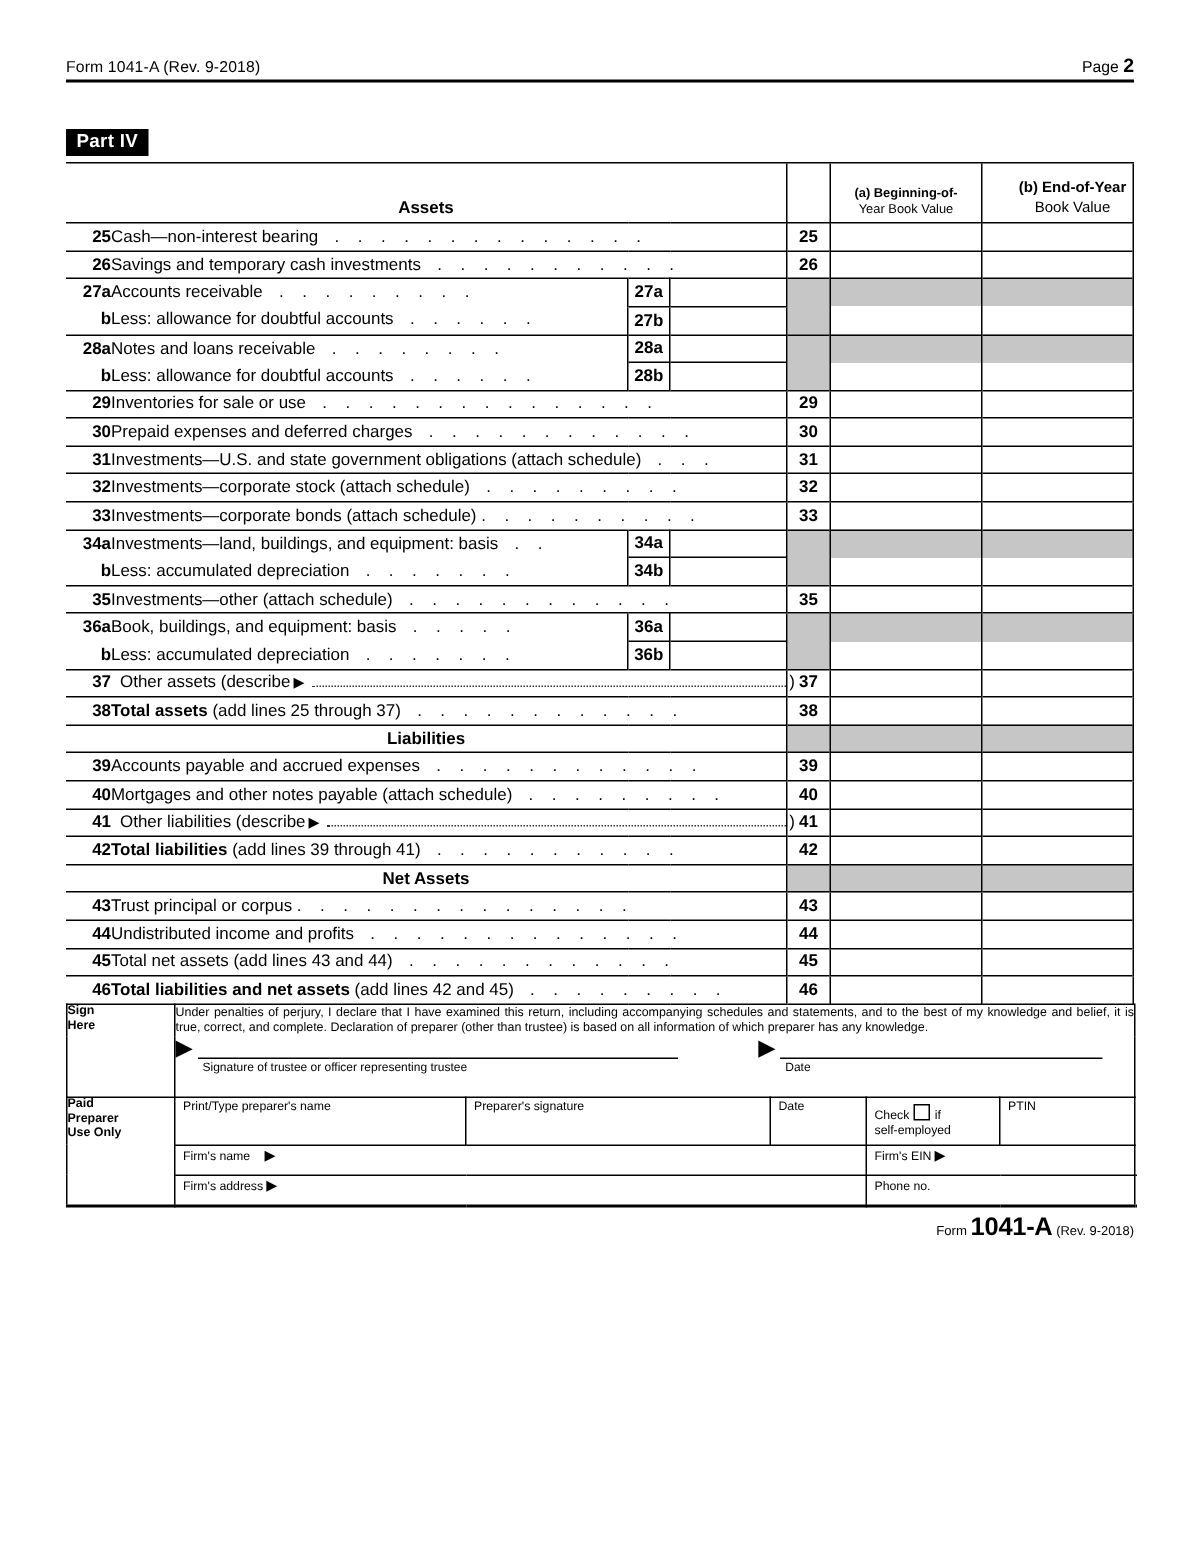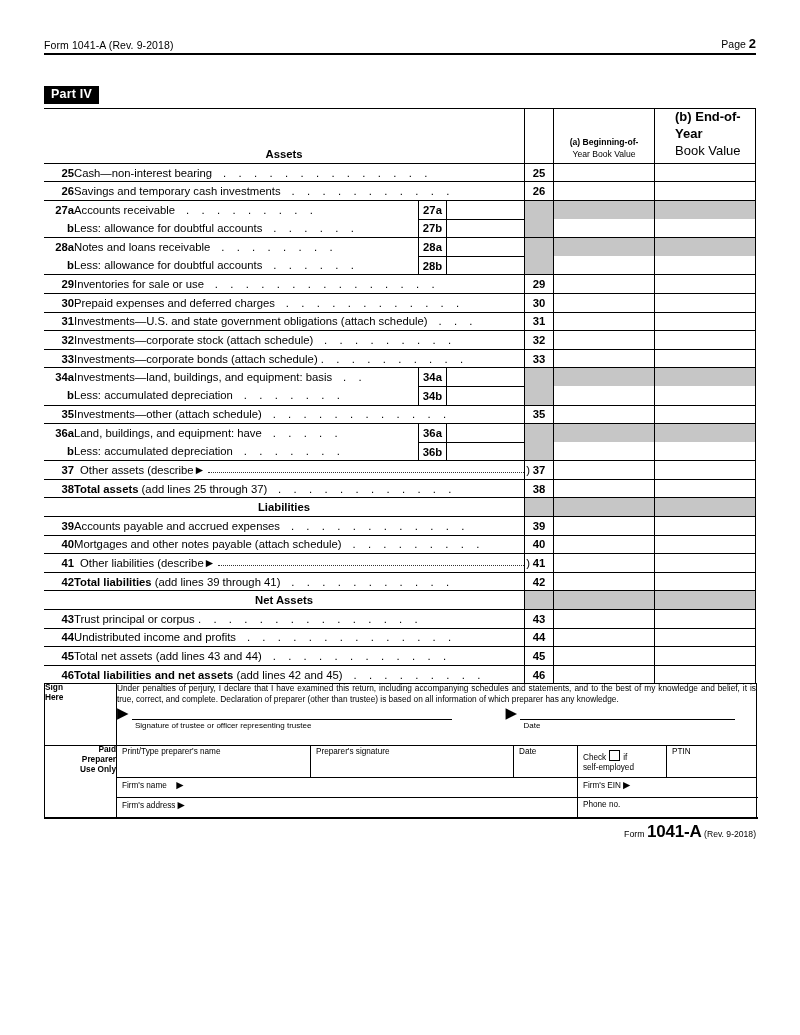--- a/index.html
+++ b/index.html
@@ -261,21 +261,21 @@
       </colgroup>
 
       <tbody>
           <tr>
         <td colspan="4" class="secttl secttl-assets" style="height:36px;vertical-align:bottom;padding-bottom:3px;">Assets</td>
         <td class="bl br" style="border-bottom:1px solid #000;"></td>
         <td class="br" style="text-align:center;font-size:8.6px;line-height:1.3;border-bottom:1px solid #000;padding-bottom:3px;vertical-align:bottom;">
           <b>(a) Beginning-of-</b><br>
           <span>Year Book Value</span>
         </td>
-        <td class="br" style="text-align:left;font-size:13px;line-height:1.3;border-bottom:1px solid #000;padding-bottom:3px;vertical-align:bottom;padding-left:20px;">
+        <td class="br" style="text-align:center;font-size:10px;line-height:1.3;border-bottom:1px solid #000;padding-bottom:3px;vertical-align:bottom;padding-left:20px;">
           <b>(b) End-of-Year</b><br>
           <span>Book Value</span>
         </td>
       </tr>
 
       <tr class="row">
         <td class="num bt">25</td>
         <td class="desc bt" colspan="3">
           <span>Cash—non-interest bearing</span>
           <span class="lead">&nbsp;.&nbsp;.&nbsp;.&nbsp;.&nbsp;.&nbsp;.&nbsp;.&nbsp;.&nbsp;.&nbsp;.&nbsp;.&nbsp;.&nbsp;.&nbsp;.</span>
@@ -433,21 +433,21 @@
           <span class="lead">&nbsp;.&nbsp;.&nbsp;.&nbsp;.&nbsp;.&nbsp;.&nbsp;.&nbsp;.&nbsp;.&nbsp;.&nbsp;.&nbsp;.</span>
         </td>
         <td class="lineno bt">35</td>
         <td class="valcell bt"></td>
         <td class="valcell bt"></td>
       </tr>
 
       <tr class="row">
         <td class="num bt">36a</td>
         <td class="desc bt">
-          <span>Land, buildings, and equipment: have</span>
+          <span>Book, buildings, and equipment: basis</span>
           <span class="lead">&nbsp;.&nbsp;.&nbsp;.&nbsp;.&nbsp;.</span>
         </td>
         <td class="subbox bt">36a</td>
         <td class="subval bt"></td>
         <td class="lineno bt shade" rowspan="2"></td>
         <td class="valcell bt shade"></td>
         <td class="valcell bt shade"></td>
       </tr>
 
       <tr class="row">
@@ -630,21 +630,21 @@
       <colgroup>
         <col style="width:72px">
           <col style="width:194px">
           <col style="width:203px">
         <col style="width:64px">
           <col style="width:89px">
           <col style="width:90px">
       </colgroup>
       <tbody>
           <tr>
-        <td rowspan="3" class="siglabel br" style="border-left:1px solid #000;text-align:right;">
+        <td rowspan="3" class="siglabel br" style="border-left:1px solid #000;">
           <span>Paid</span><br>
           <span>Preparer</span><br>
           <span>Use Only</span>
         </td>
         <td class="br bb" style="height:32px;">
           <span class="fieldlabel">Print/Type preparer's name</span>
         </td>
         <td class="br bb">
           <span class="fieldlabel">Preparer's signature</span>
         </td>

